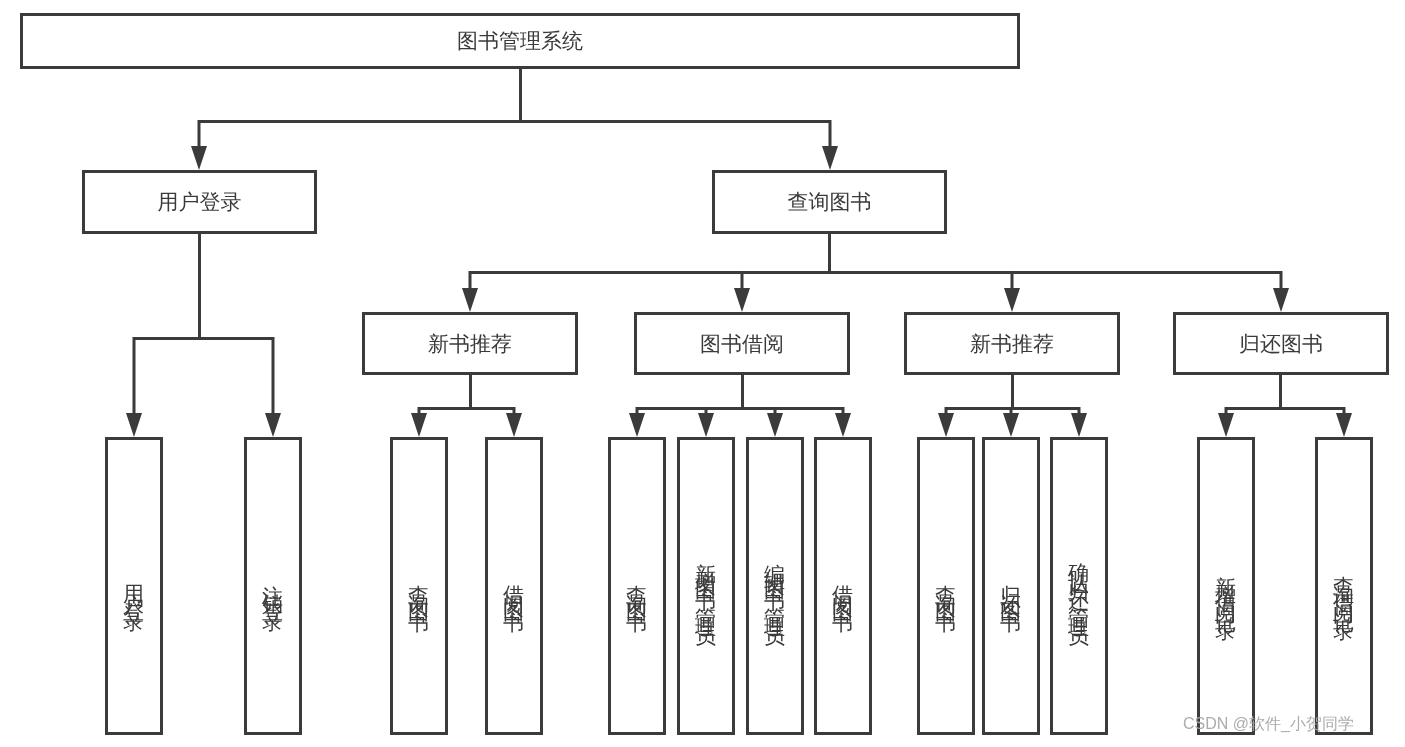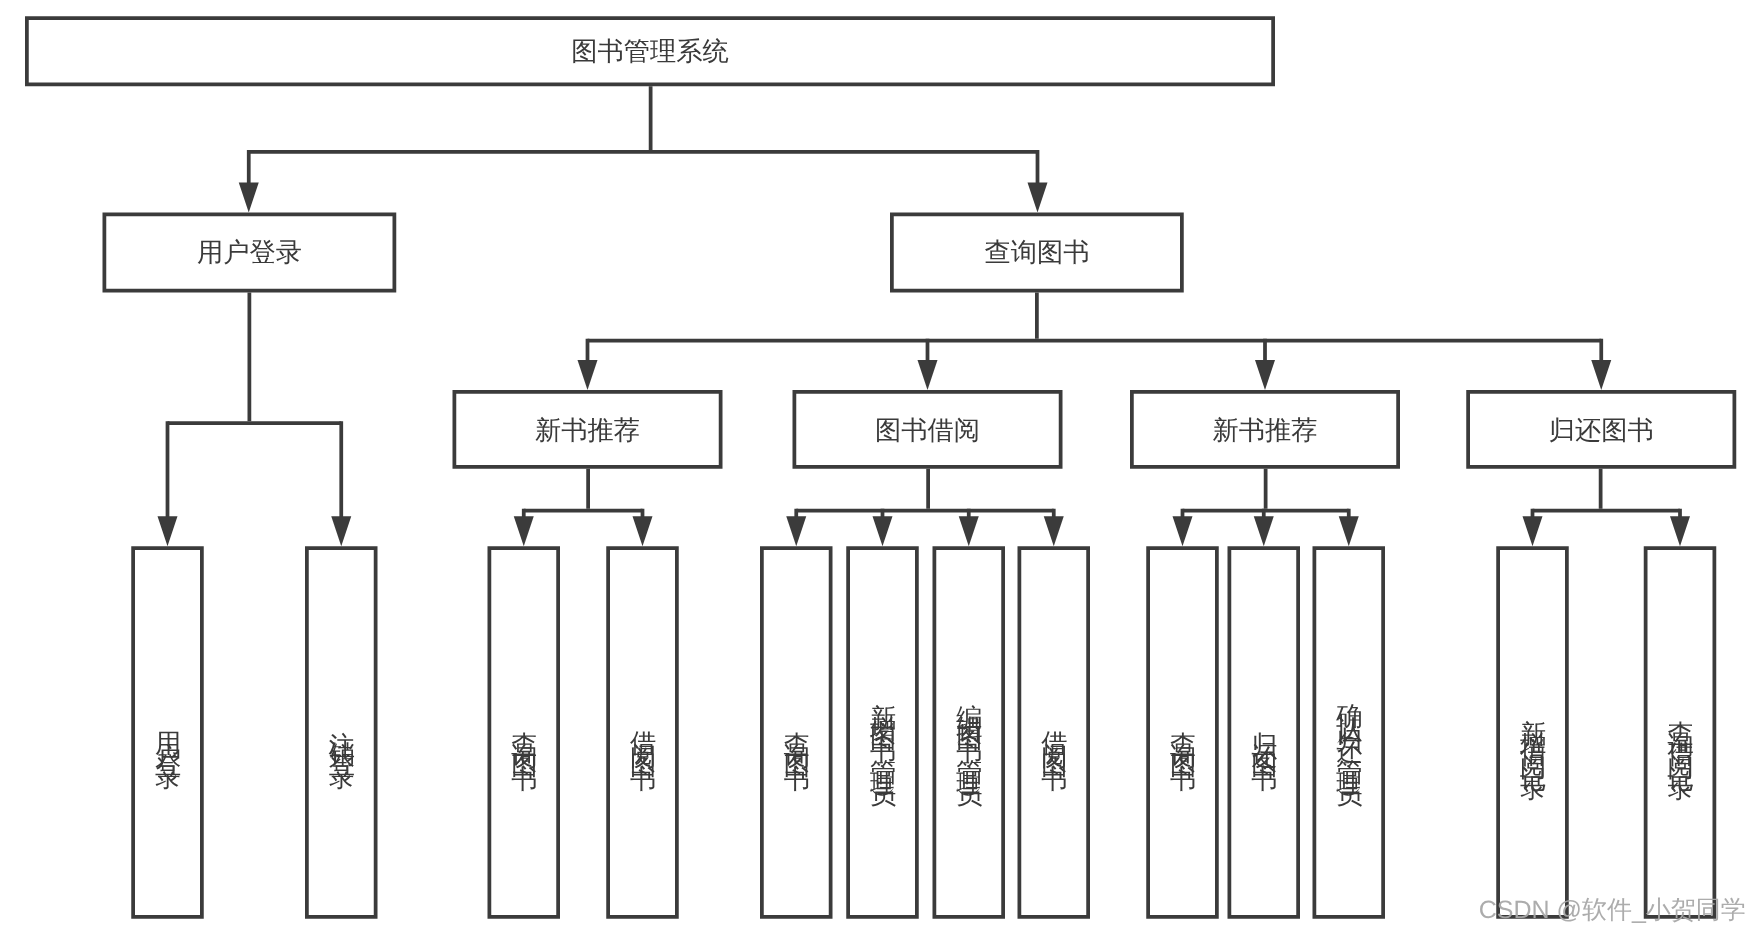--- a/index.html
+++ b/index.html
@@ -41,21 +41,21 @@
     content:"";position:absolute;left:50%;transform:translateX(-50%);
     bottom:0;width:0;height:0;
     border-left:8px solid transparent;
     border-right:8px solid transparent;
     border-top:24px solid var(--line);
   }
   .watermark{
     position:absolute;
     left:1183px;top:714px;
     width:220px;
-    font-size:20px;
+    font-size:16px;
     color:rgba(168,168,168,0.95);
     white-space:nowrap;
     z-index:10;
   }
 </style>
 </head>
 <body>
 
 <div class="stage">
 

